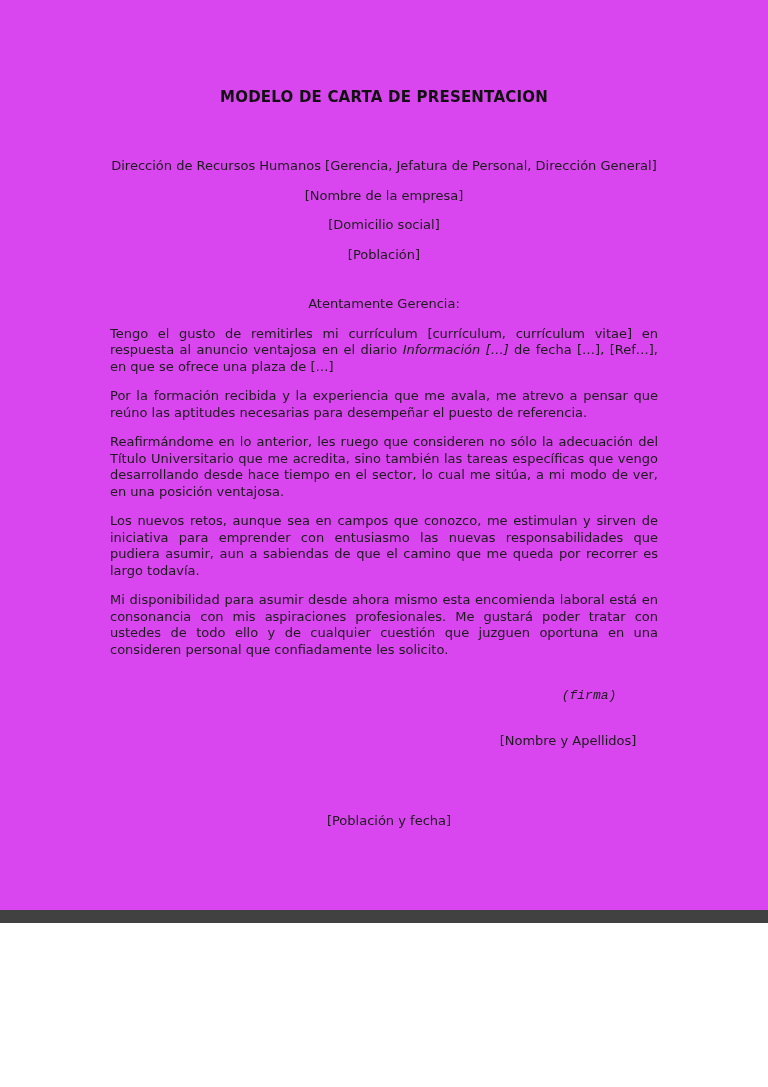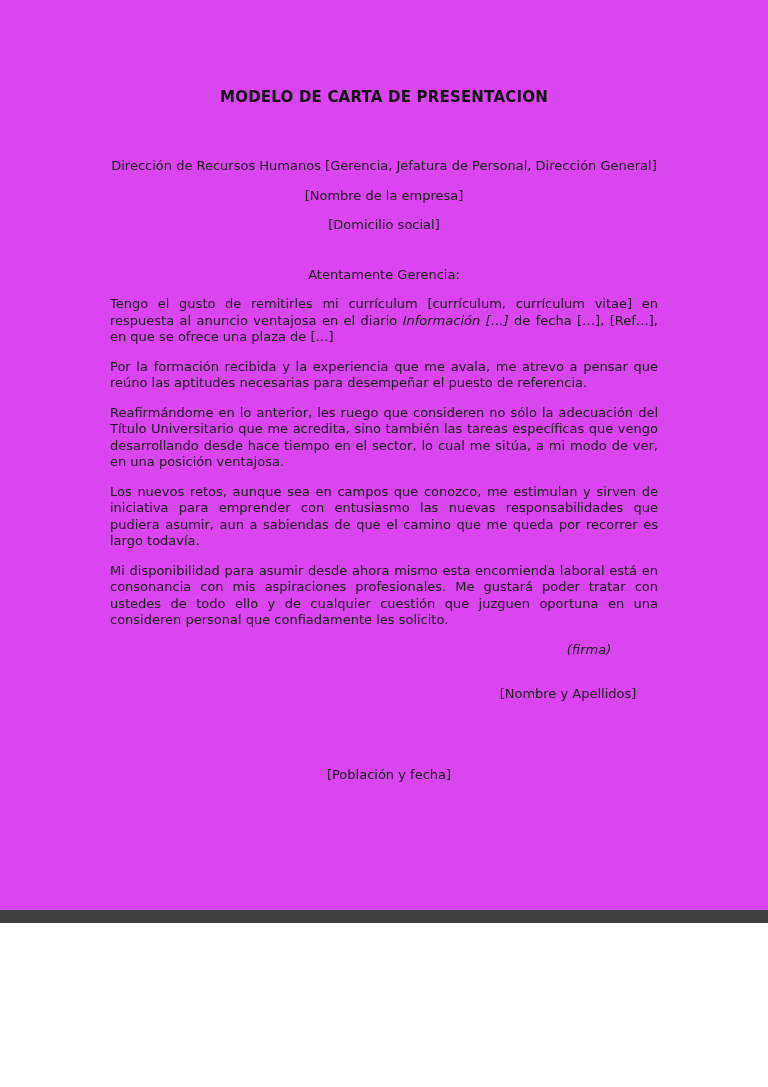--- a/index.html
+++ b/index.html
@@ -32,22 +32,23 @@
   }
   .just {
     text-align: justify;
     text-justify: inter-word;
   }
   .salutation {
     margin-top: 33px;
   }
   .sig-firma {
     font-style: italic;
-    margin-top: 13px;
+    margin-top: 30px;
     margin-left: 410px;
+    font-family: Liberation Mono, monospace;
   }
   .sig-name {
     margin-top: 28px;
     margin-left: 368px;
   }
   .place-date {
     margin-top: 64px;
     margin-left: 10px;
   }
   em { }
@@ -64,20 +65,21 @@
 <body>
 
 <div class="page">
   <div class="content">
 
     <h1 class="doc-title">MODELO DE CARTA DE PRESENTACION</h1>
 
     <p>Dirección de Recursos Humanos [Gerencia, Jefatura de Personal, Dirección General]</p>
     <p>[Nombre de la empresa]</p>
     <p>[Domicilio social]</p>
+    <p>[Población]</p>
 
     <p class="salutation">Atentamente Gerencia:</p>
 
     <p class="just"><span>Tengo el gusto de remitirles mi currículum [currículum, currículum vitae] en respuesta al anuncio ventajosa en el diario </span><em>Información […]</em><span> de fecha […], [Ref…], en que se ofrece una plaza de […]</span></p>
 
     <p class="just">Por la formación recibida y la experiencia que me avala, me atrevo a pensar que reúno las aptitudes necesarias para desempeñar el puesto de referencia.</p>
 
     <p class="just">Reafirmándome en lo anterior, les ruego que consideren no sólo la adecuación del Título Universitario que me acredita, sino también las tareas específicas que vengo desarrollando desde hace tiempo en el sector, lo cual me sitúa, a mi modo de ver, en una posición ventajosa.</p>
 
     <p class="just">Los nuevos retos, aunque sea en campos que conozco, me estimulan y sirven de iniciativa para emprender con entusiasmo las nuevas responsabilidades que pudiera asumir, aun a sabiendas de que el camino que me queda por recorrer es largo todavía.</p>

